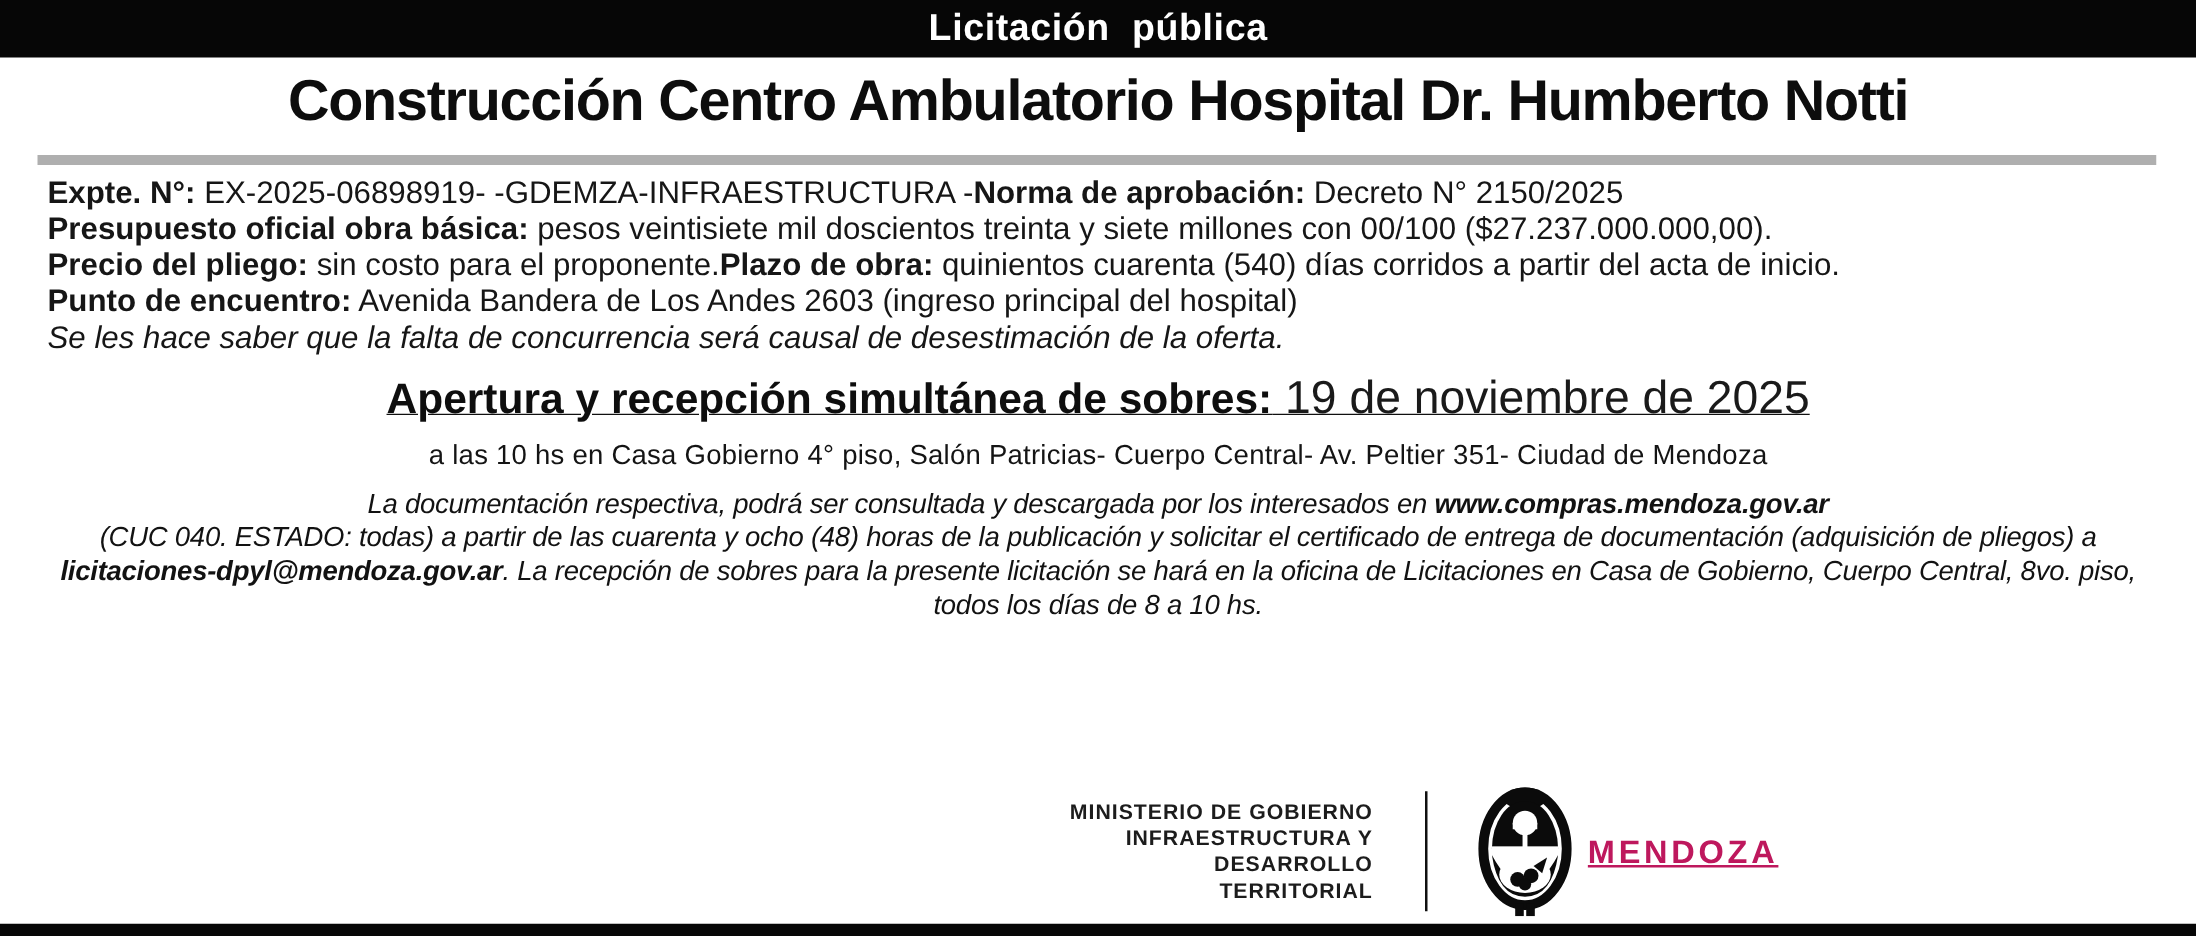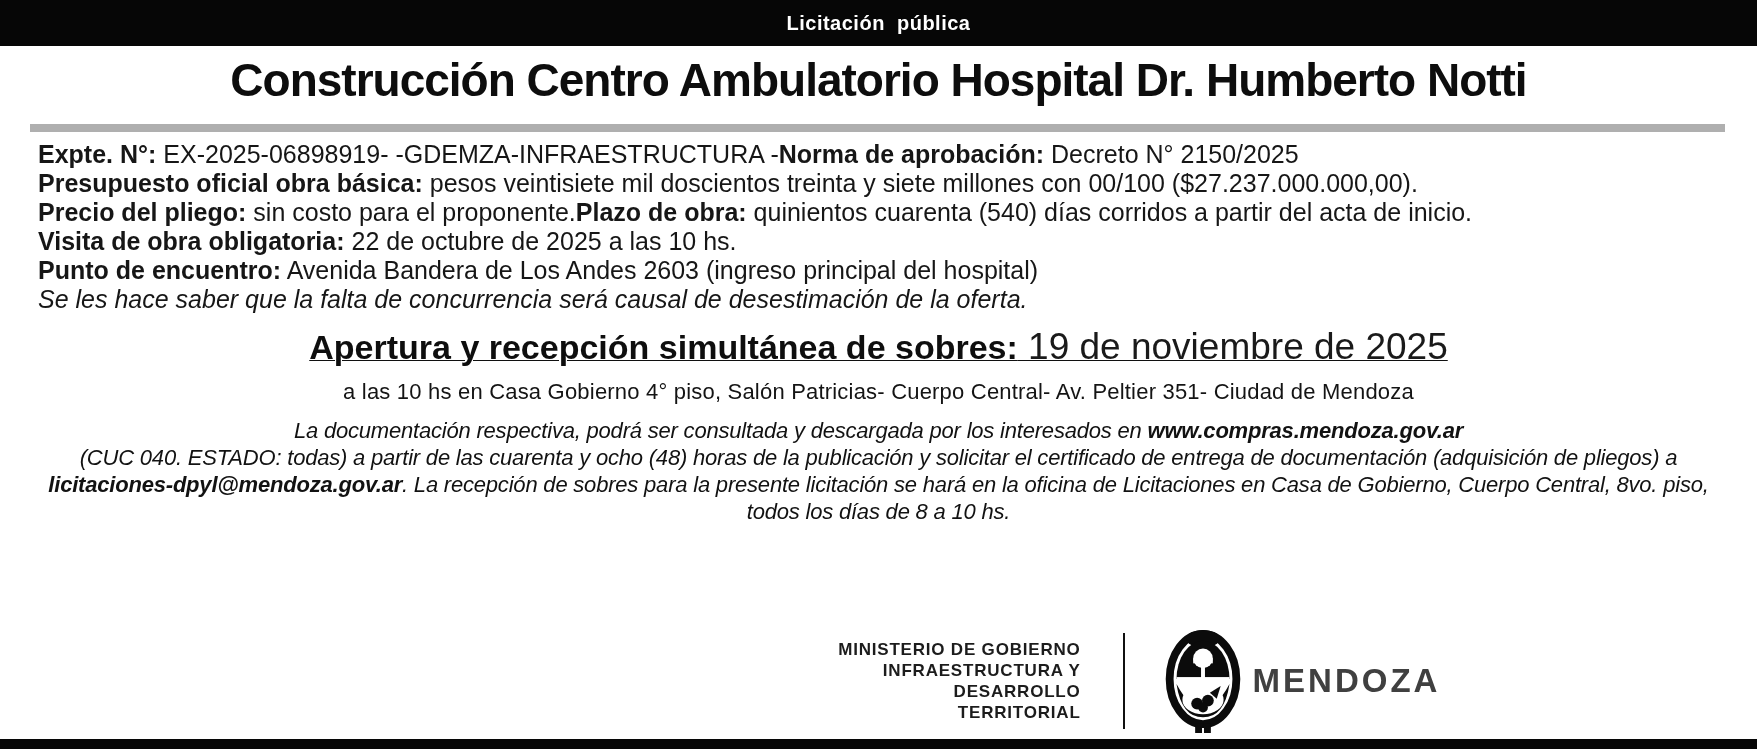--- a/index.html
+++ b/index.html
@@ -8,21 +8,21 @@
     font-family:"Liberation Sans","DejaVu Sans",sans-serif;
     color:#101010;position:relative;overflow:hidden;
   }
   .ad{position:relative;width:1757px;height:749px;background:#fff;}
 
   
   .topbar{
     height:46px;background:#060606;display:flex;align-items:center;justify-content:center;
   }
   .topbar span{
-    color:#ffffff;font-weight:bold;font-size:20px;white-space:pre;letter-spacing:.5px;
+    color:#ffffff;font-weight:bold;font-size:30px;white-space:pre;letter-spacing:.5px;
   }
 
   
   .title{
     margin:6px auto 0 auto;max-width:1560px;text-align:center;
     font-size:46px;line-height:1.22;font-weight:bold;color:#0d0d0d;letter-spacing:-1px;
   }
 
   
   .rule{
@@ -55,21 +55,21 @@
   .footer{
     position:absolute;top:628px;left:0;width:1757px;height:106px;
     display:flex;align-items:center;justify-content:center;padding-left:520px;box-sizing:border-box;
   }
   .ministry{
     width:244px;text-align:right;font-weight:bold;font-size:17px;line-height:21px;
     letter-spacing:.8px;color:#1c1c1c;
   }
   .vline{width:2px;height:96px;background:#101010;margin:0 38px 0 42px;}
   .crest{width:80px;height:104px;flex:0 0 auto;}
-  .brand{font-weight:bold;font-size:33px;letter-spacing:3px;color:#404040;margin-left:10px;}
+  .brand{font-weight:bold;font-size:26px;letter-spacing:3px;color:#be185d;margin-left:10px;text-decoration:underline;}
 
   
   .bottombar{position:absolute;left:0;bottom:0;width:1757px;height:10px;background:#060606;}
 </style>
 </head>
 <body>
 
 <div class="ad">
 
   <header class="topbar">
@@ -77,21 +77,20 @@
   </header>
 
   <h1 class="title">Construcción Centro Ambulatorio Hospital Dr. Humberto Notti</h1>
 
   <hr class="rule">
 
   <section class="details">
     <p><span class="b">Expte. N°:</span><span>  EX-2025-06898919- -GDEMZA-INFRAESTRUCTURA -</span><span class="b">Norma de aprobación:</span><span> Decreto N° 2150/2025</span></p>
     <p><span class="b">Presupuesto oficial obra básica:</span><span> pesos veintisiete mil doscientos treinta y siete millones con 00/100 ($27.237.000.000,00).</span></p>
     <p><span class="b">Precio del pliego:</span><span> sin costo para el proponente.</span><span class="b">Plazo de obra:</span><span> quinientos cuarenta (540) días corridos a partir del acta de inicio.</span></p>
-    <p><span class="b">Visita de obra obligatoria:</span><span> 22 de octubre de 2025 a las 10 hs.</span></p>
     <p><span class="b">Punto de encuentro:</span><span> Avenida Bandera de Los Andes 2603 (ingreso principal del hospital)</span></p>
     <p class="aviso">Se les hace saber que la falta de concurrencia será causal de desestimación de la oferta.</p>
   </section>
 
   <div class="opening">
     <span class="lbl">Apertura y recepción simultánea de sobres:</span><span class="date"> 19 de noviembre de 2025</span>
   </div>
   <div class="opening-sub">a las 10 hs en Casa Gobierno 4° piso, Salón Patricias- Cuerpo Central- Av. Peltier 351- Ciudad de Mendoza</div>
 
   <div class="legal">

